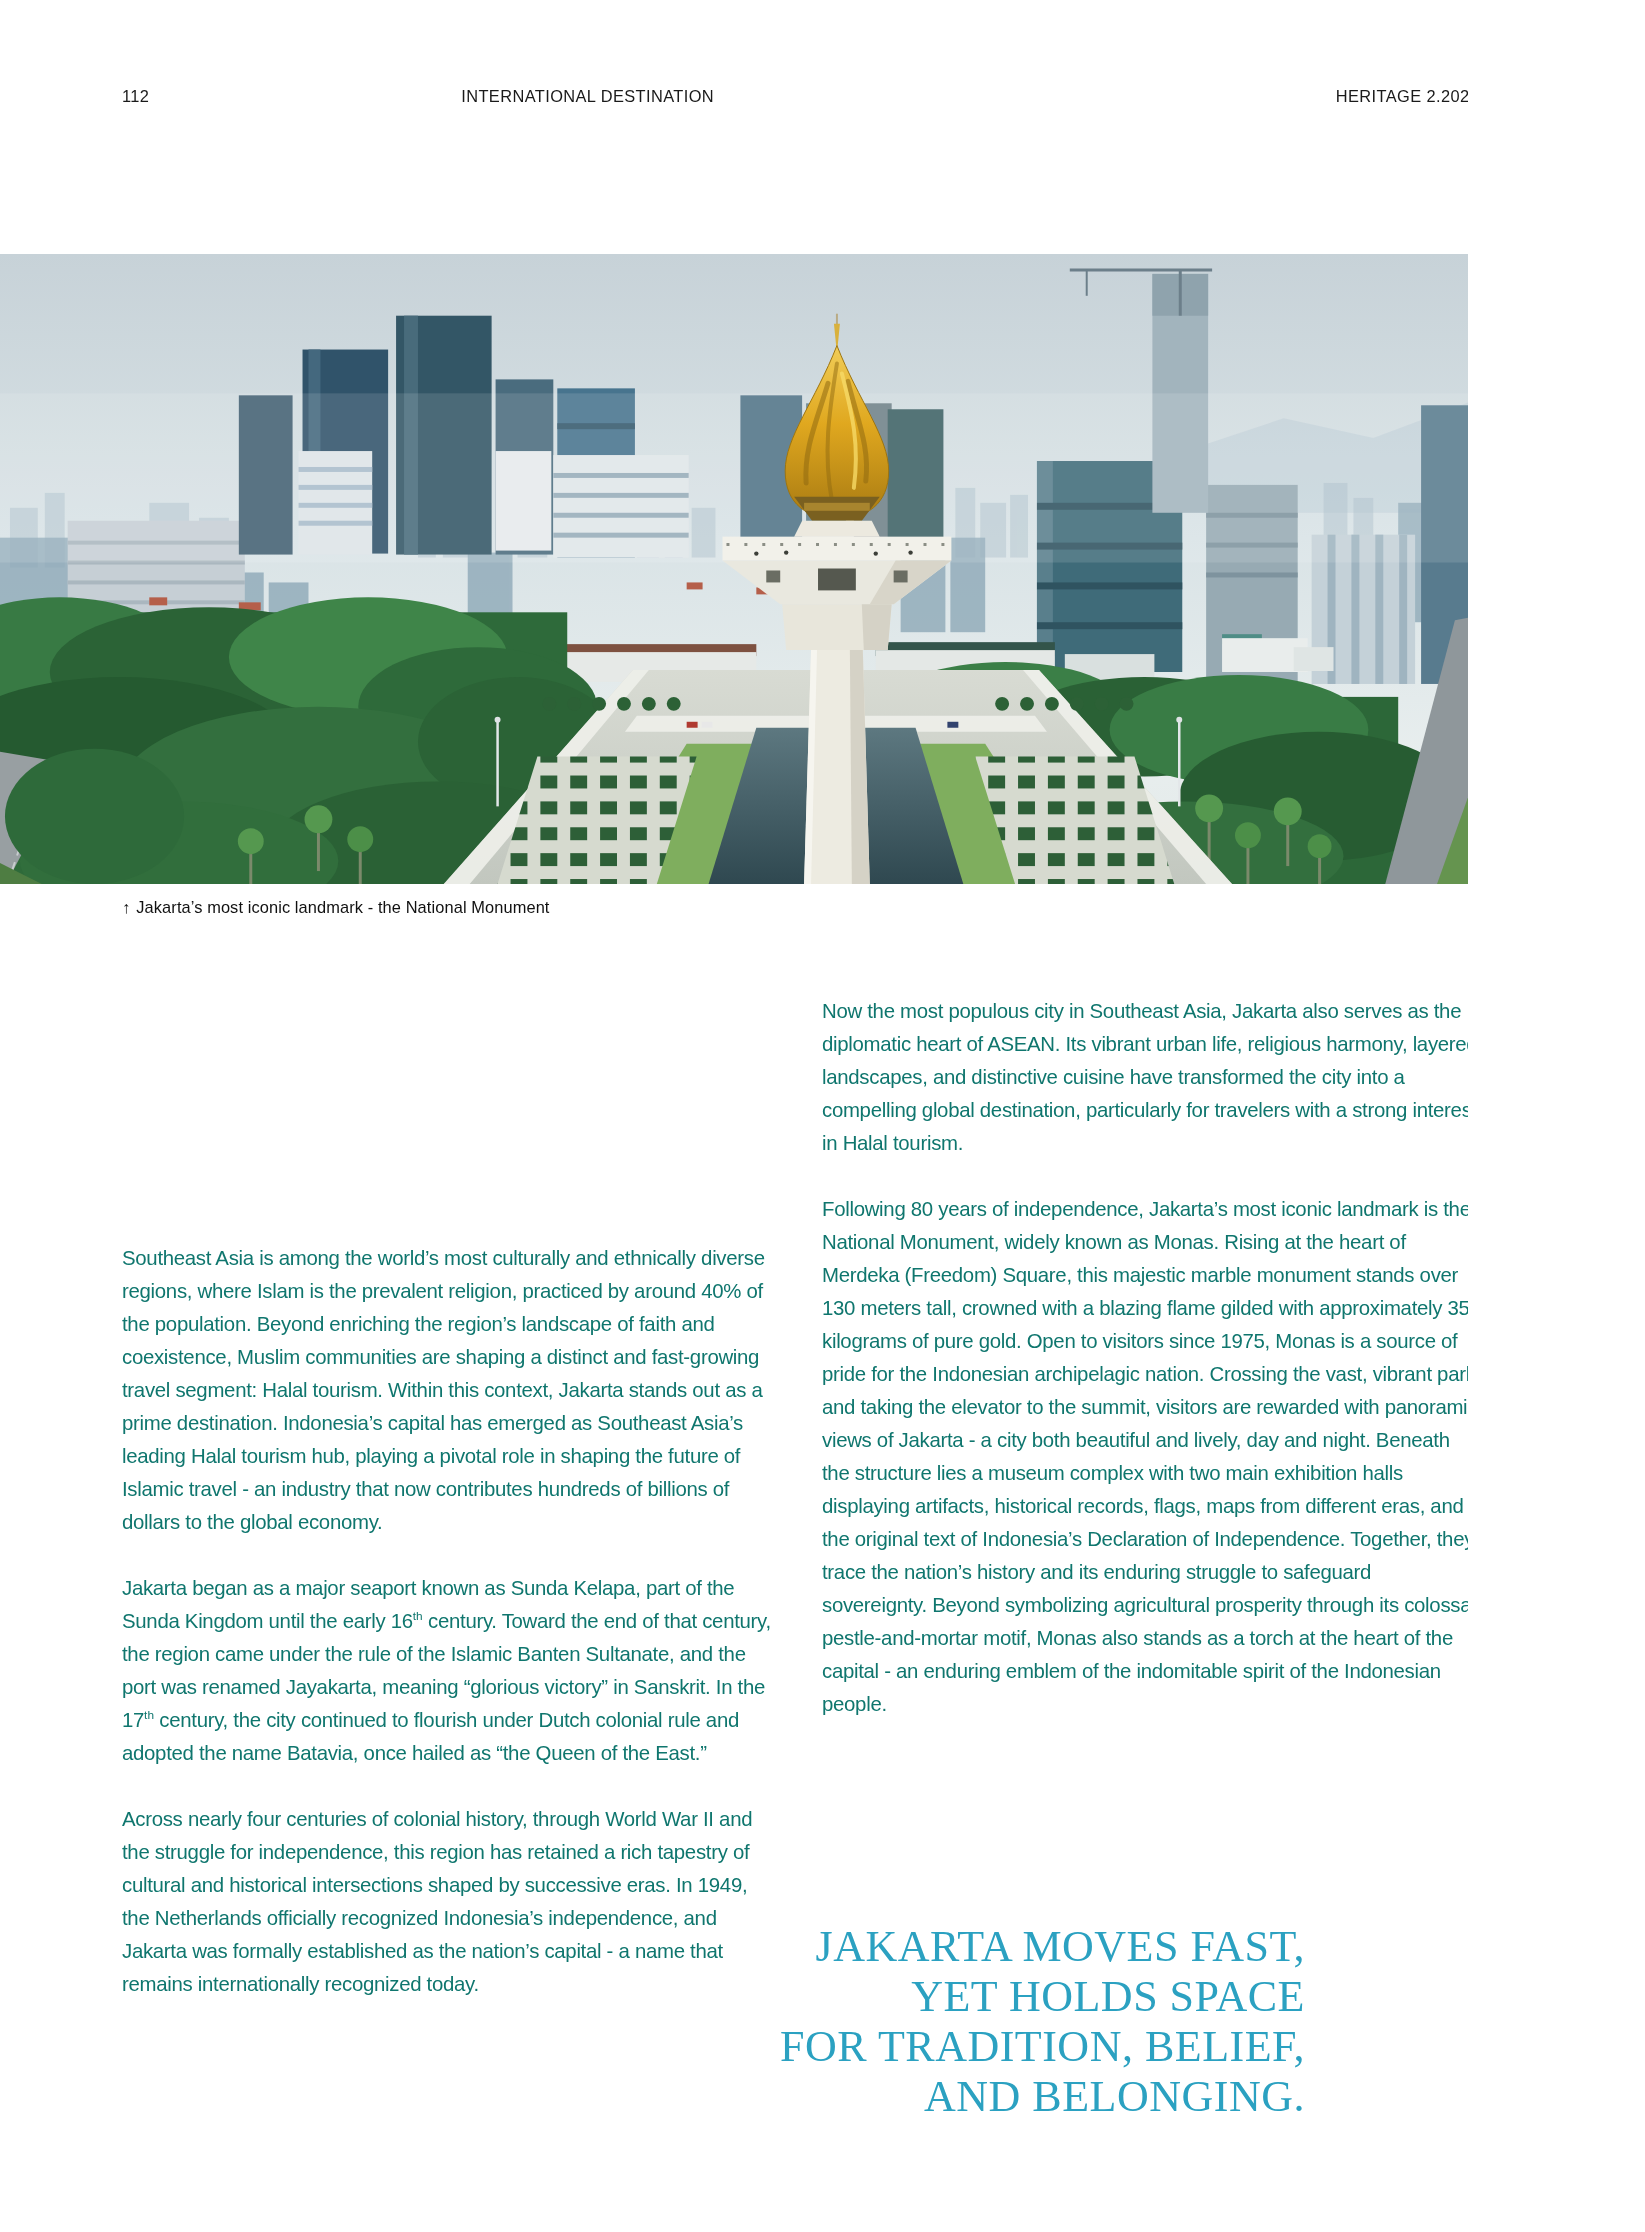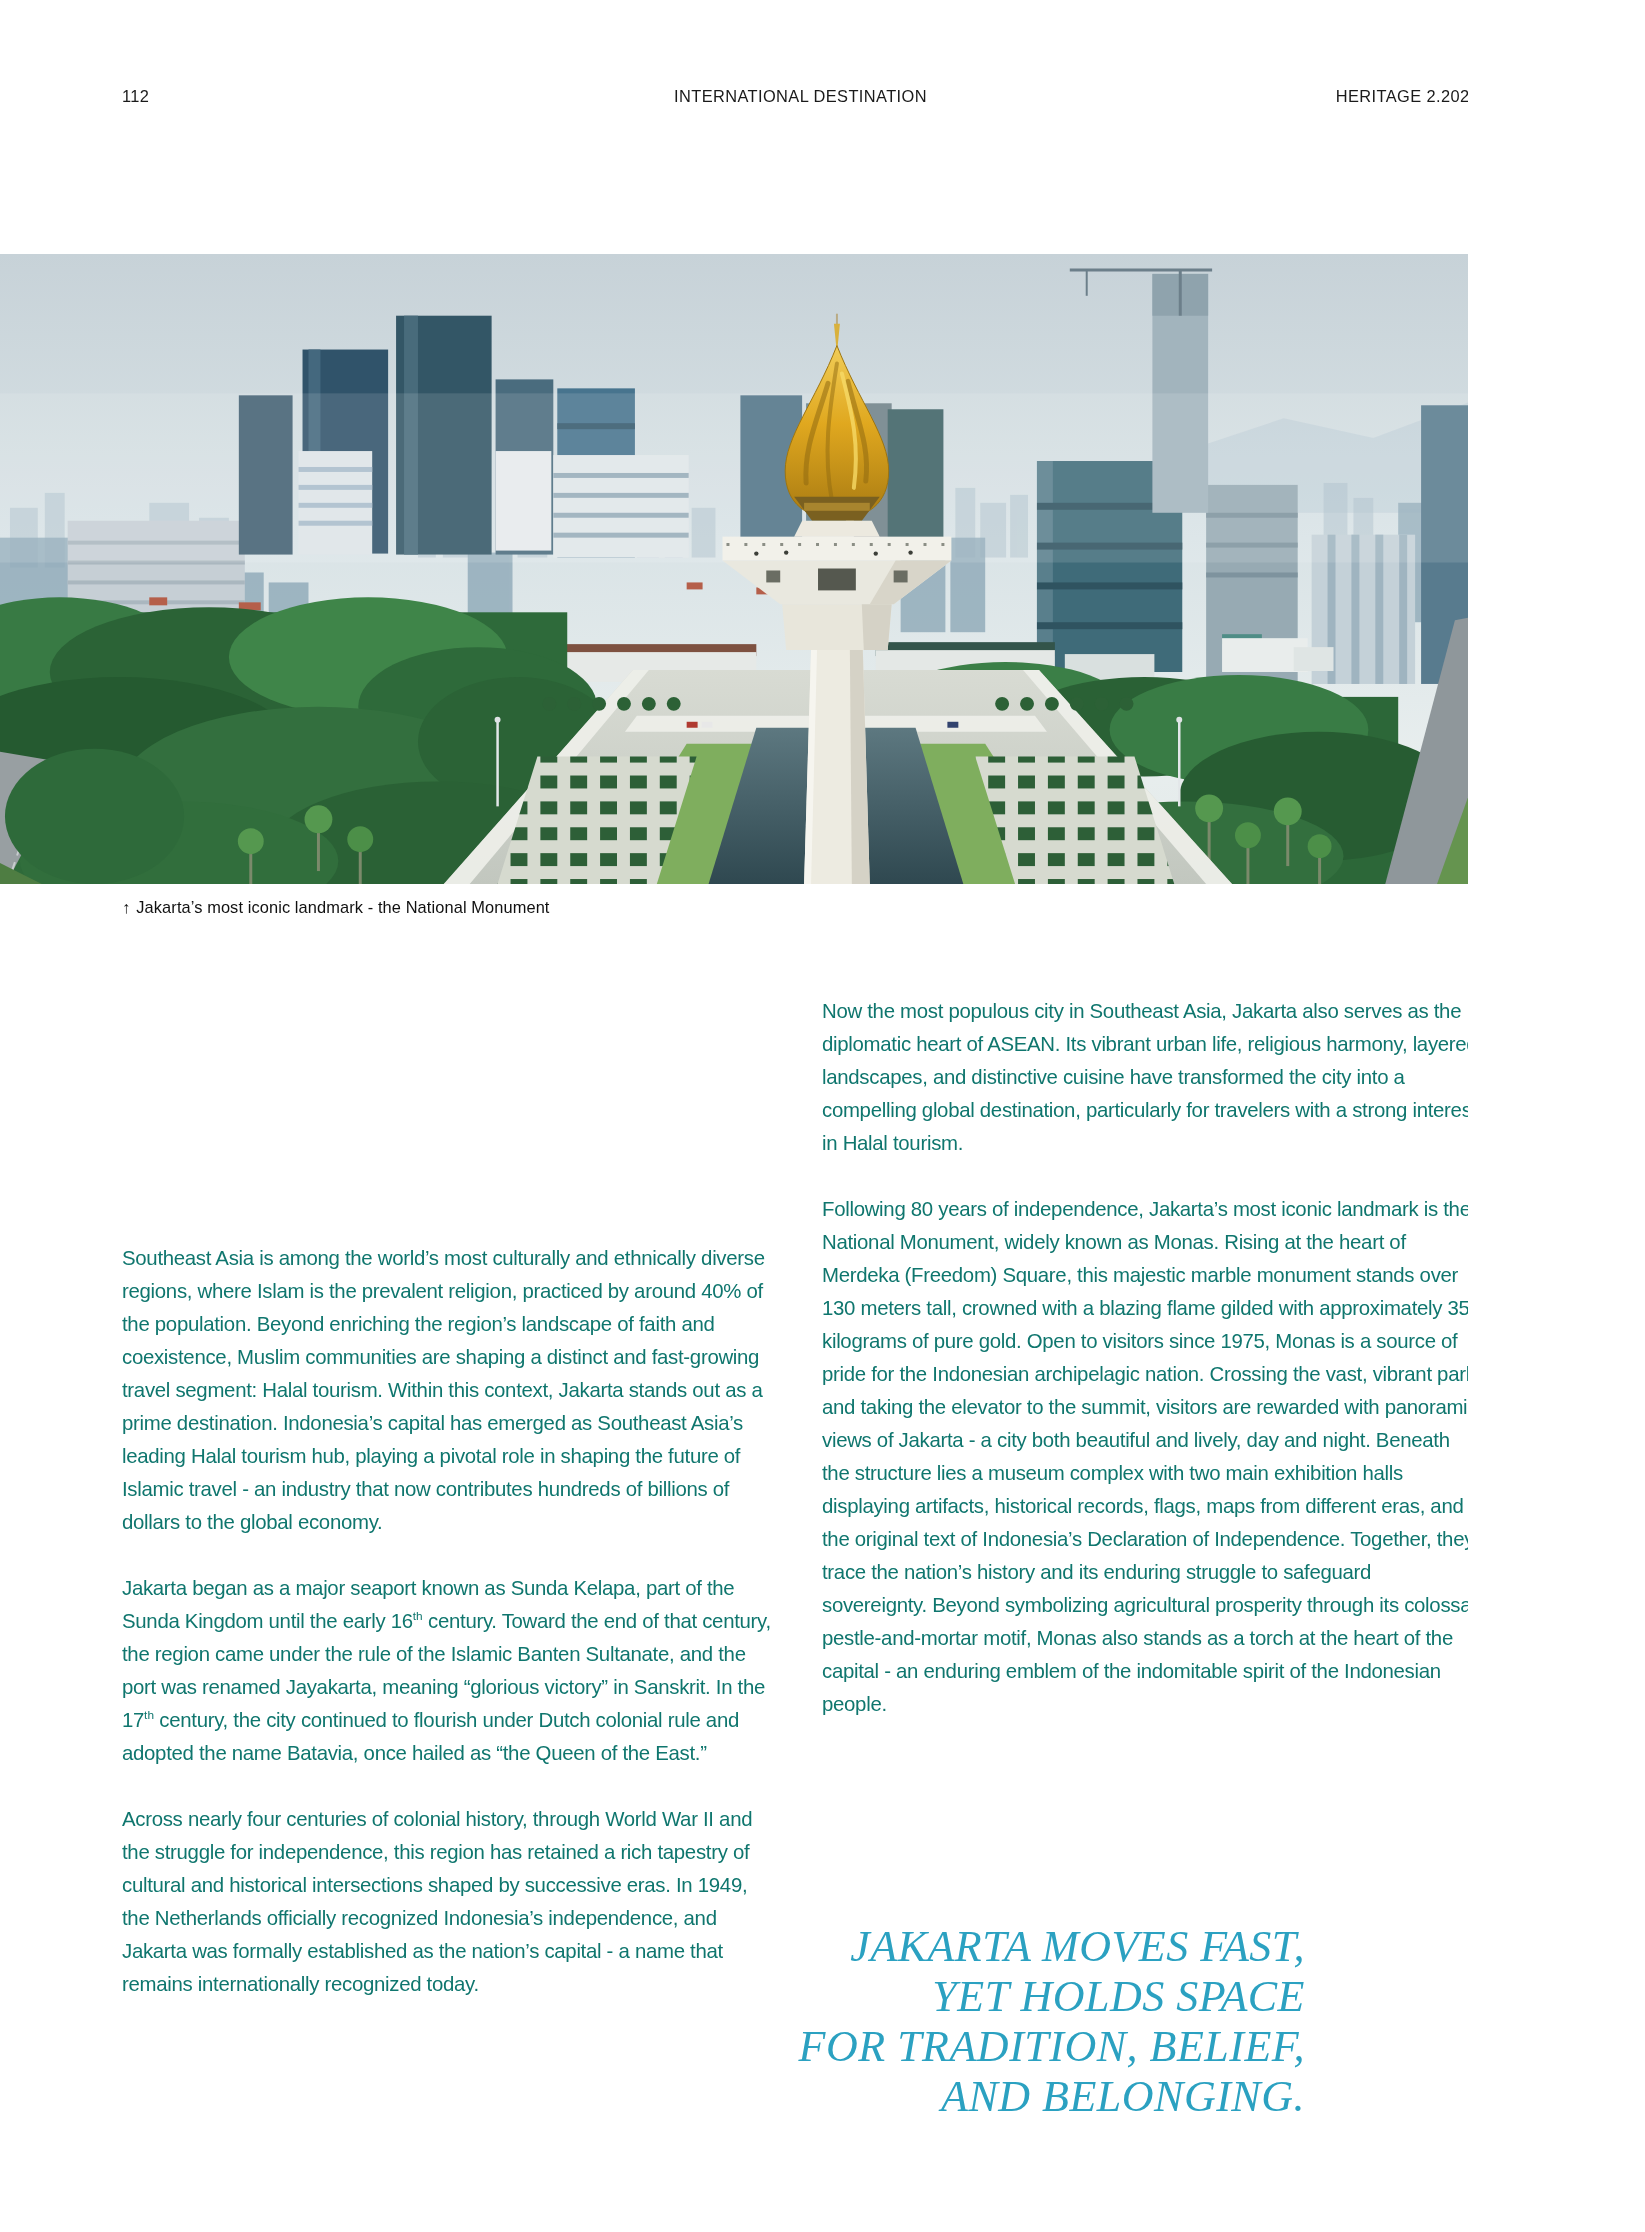--- a/index.html
+++ b/index.html
@@ -3,21 +3,21 @@
 <meta charset="utf-8">
 <style>
   :root{ --accent:#2ba1c1; }
   html,body{margin:0;padding:0;background:#ffffff;}
   .page{position:relative;width:1468px;height:2233px;background:#ffffff;overflow:hidden;
         font-family:"Liberation Sans",sans-serif;}
   
   .runhead{position:absolute;left:122px;top:88px;width:1357px;display:flex;align-items:flex-start;
            font-size:16.4px;line-height:1;letter-spacing:0.4px;color:#1a1a1a;}
   .runhead .lft{flex:1;text-align:left;}
-  .runhead .ctr{flex:2;text-align:center;}
+  .runhead .ctr{flex:2;text-align:left;}
   .runhead .rgt{flex:1;text-align:right;}
   
   .hero{position:absolute;left:0;top:254px;width:1646px;height:630px;margin:0;}
   .hero svg{display:block;width:100%;height:100%;}
   
   .caption{position:absolute;left:122px;top:896px;font-size:16.4px;line-height:1.35;color:#111;
            letter-spacing:0.1px;}
   .caption .arrow{margin-right:6px;}
   
   .headline{position:absolute;left:121px;top:988px;margin:0;font-family:"Liberation Serif",serif;
@@ -26,21 +26,21 @@
   
   .col{position:absolute;font-size:20.4px;line-height:33px;letter-spacing:-0.3px;color:#0f766e;}
   .col p{margin:0 0 33px 0;}
   .col sup{font-size:.58em;line-height:0;vertical-align:super;letter-spacing:0;}
   .col-left{left:122px;top:1194px;width:649px;margin-top:48px;}
   .col-right{left:822px;top:995px;width:657px;}
   
   .pull-quote{position:absolute;right:163px;top:1922px;width:756px;text-align:right;
               font-family:"Liberation Serif",serif;font-weight:400;font-size:44px;line-height:50px;
               letter-spacing:0.5px;color:var(--accent);}
-  .pull-quote span{display:block;font-style:italic;}
+  .pull-quote span{display:block;}
 </style>
 </head>
 <body>
 
 <div class="page">
 
   <header class="runhead">
     <span class="lft">112</span>
     <span class="ctr">INTERNATIONAL DESTINATION</span>
     <span class="rgt">HERITAGE 2.2026</span>

